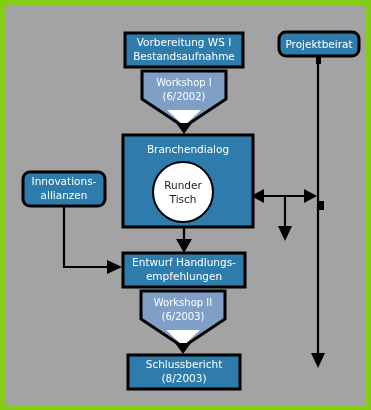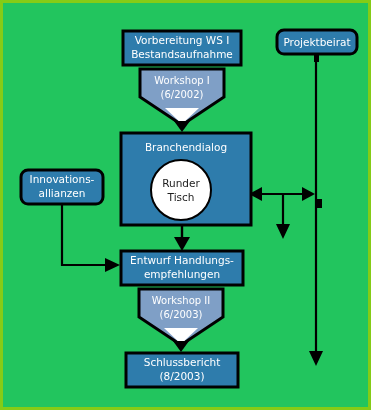--- a/index.html
+++ b/index.html
@@ -8,22 +8,22 @@
     padding: 0;
     background: #ffffff;
   }
   body {
     font-family: "DejaVu Sans", sans-serif;
   }
   #canvas {
     position: relative;
     width: 371px;
     height: 410px;
-    background: #22c55e;
-    border: 3px solid #84cc16;
+    background: #a3a3a3;
+    border: 5px solid #84cc16;
     box-sizing: border-box;
     overflow: hidden;
   }
   #diagram-svg {
     position: absolute;
     left: 0;
     top: 0;
     width: 371px;
     height: 410px;
   }

